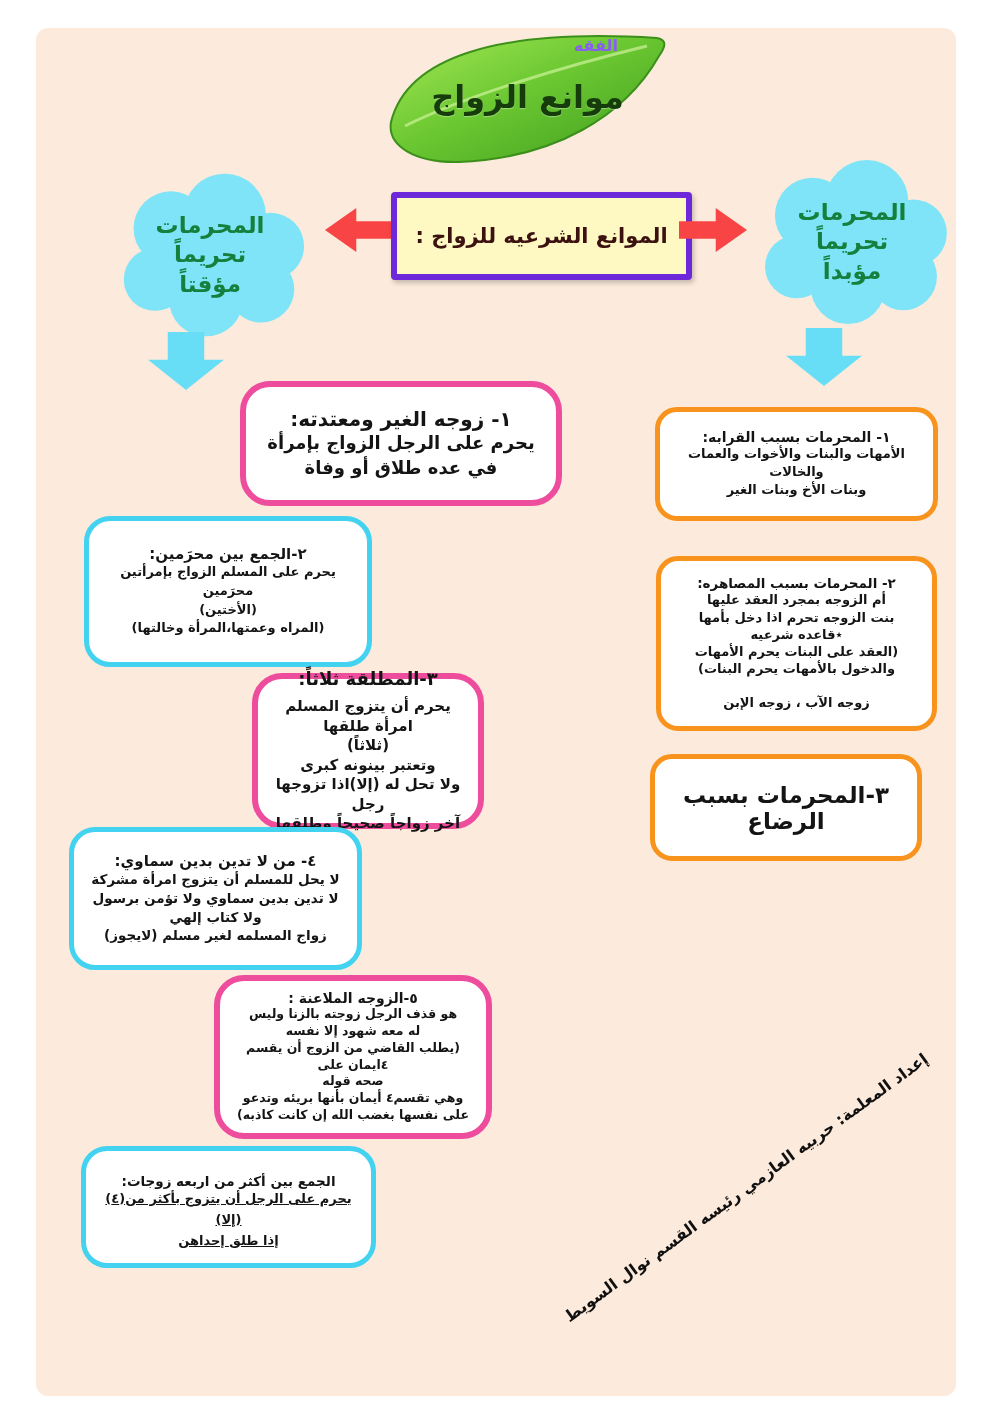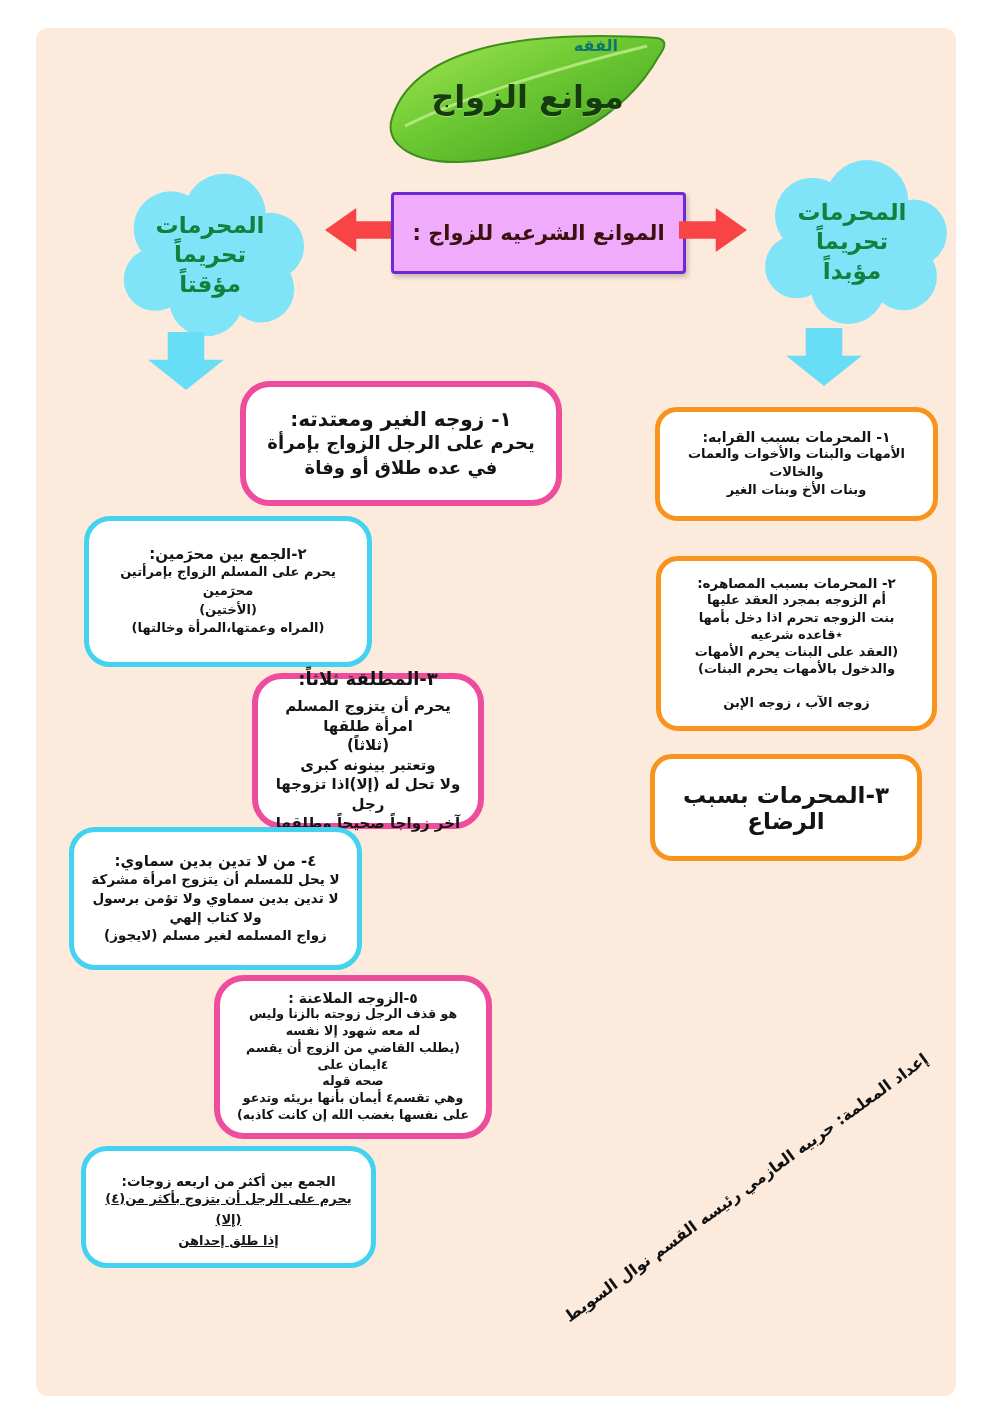--- a/index.html
+++ b/index.html
@@ -13,32 +13,32 @@
     position:absolute; left:36px; top:28px; width:920px; height:1368px;
     background:#fcebdc; border-radius:12px;
   }
   .t { white-space:pre-line; }
 
   
   .leaf { position:absolute; left:385px; top:24px; width:285px; height:142px; }
   .leaf svg { position:absolute; inset:0; }
   .leaf-subject {
     position:absolute; top:12px; right:52px; font-size:16px; font-weight:bold;
-    color:#0f766e;
+    color:#8b5cf6;
   }
   .leaf-title {
     position:absolute; top:54px; left:0; width:100%; text-align:center;
     font-size:32px; font-weight:bold; color:#163c0b;
     text-shadow:0 1px 1px rgba(255,255,255,.35);
   }
 
   
   .main-topic {
     position:absolute; left:391px; top:192px; width:289px; height:76px;
-    background:#f0abfc; border:3px solid #6d28d9; border-radius:4px;
+    background:#fef9c3; border:6px solid #6d28d9; border-radius:4px;
     box-shadow:2px 3px 5px rgba(0,0,0,.22);
     display:flex; align-items:center; justify-content:center;
     font-size:21px; font-weight:800; color:#3c1210; text-align:center;
   }
   .red-arrow { position:absolute; background:#f84444; }
   .red-arrow.left {
     left:325px; top:208px; width:68px; height:44px;
     clip-path:polygon(100% 30%, 46% 30%, 46% 0, 0 50%, 46% 100%, 46% 70%, 100% 70%);
   }
   .red-arrow.right {

